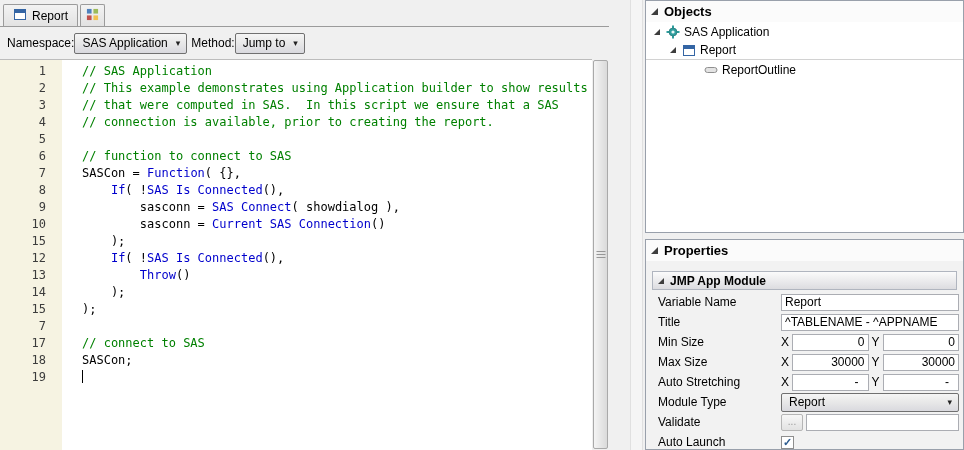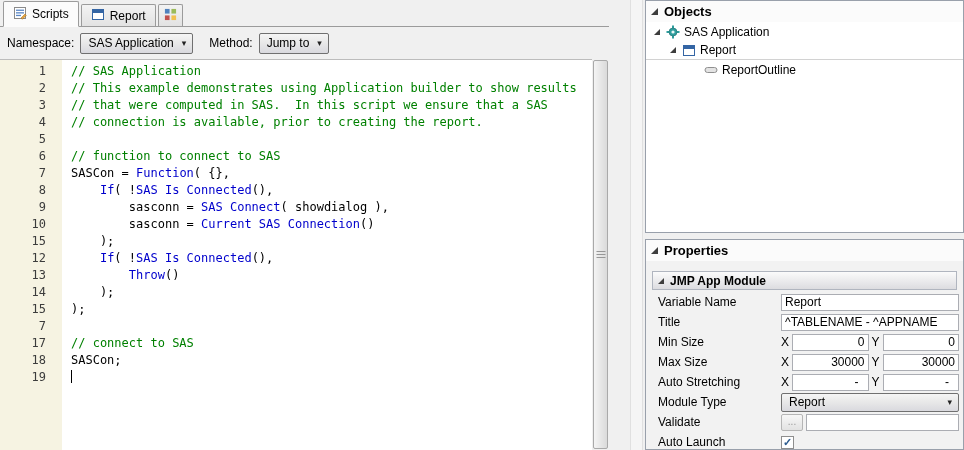--- a/index.html
+++ b/index.html
@@ -22,42 +22,42 @@
     background:linear-gradient(#f3f3f3,#e2e2e2); margin-right:2px; cursor:default;
   }
   .tab.active {
     height:26px; background:#fbfbfb; margin-bottom:-1px; border-bottom:1px solid #fbfbfb; z-index:2;
   }
   .tab.icon-only { padding:0 5px; }
 
   
   .toolbar {
     position:absolute; left:0; top:27px; width:609px; height:32px;
-    display:flex; align-items:center; gap:6px; padding-left:7px; background:#f0f0f0;
+    display:flex; align-items:center; padding-left:7px; background:#f0f0f0;
   }
   .combo {
     display:inline-flex; align-items:center; justify-content:space-between; gap:8px;
     height:21px; padding:0 6px 0 7px; border:1px solid #707070; border-radius:2px;
     background:linear-gradient(#f5f5f5,#e9e9e9 45%,#d9d9de);
     white-space:nowrap; cursor:default;
   }
   .combo .arrow { font-size:9px; color:#222; line-height:1; }
 
   
   .editor {
     position:absolute; left:0; top:59px; width:592px; bottom:0;
     background:#fff; border-top:1px solid #bcbcbc; display:flex;
     font-family:"DejaVu Sans Mono", monospace; font-size:12px; line-height:17px;
   }
   .gutter {
     width:62px; background:#f6f3e2; text-align:right;
     padding:3px 16px 0 0; color:#3c3c3c; flex:none;
   }
   .ln { height:17px; }
-  .codewrap { flex:1; padding:3px 0 0 9px; overflow:hidden; }
+  .codewrap { flex:1; padding:3px 0 0 9px; overflow:hidden;margin-left:11px; }
   .cl { height:17px; white-space:pre; }
   .t-c { color:var(--c-comment,#008000); }
   .t-k { color:var(--c-keyword,#0000cc); }
   .t-p { color:var(--c-plain,#000); }
   .caret { display:inline-block; width:1px; height:13px; background:#000; vertical-align:-2px; }
 
   
   .vscroll { position:absolute; left:592px; top:59px; width:17px; bottom:0; background:#f0f0f0; }
   .vthumb {
     position:absolute; left:1px; right:1px; top:1px; bottom:1px;
@@ -120,32 +120,20 @@
   .checkbox {
     width:13px; height:13px; border:1px solid #8e8e8e; background:#fff;
     display:flex; align-items:center; justify-content:center;
     font-size:11px; font-weight:bold; color:#2d5c8f; cursor:default;
   }
 </style>
 </head>
 <body>
 
 <div class="tabbar">
-  <div class="tab active">
-    <span class="tab-icon">
-      <svg width="14" height="14" viewBox="0 0 14 14">
-        <rect x="1.5" y="1.5" width="11" height="11" fill="#ffffff" stroke="#8a8a8a"></rect>
-        <rect x="3" y="3.6" width="8" height="1.3" fill="#5b87c5"></rect>
-        <rect x="3" y="6.2" width="8" height="1.3" fill="#5b87c5"></rect>
-        <rect x="3" y="8.8" width="5" height="1.3" fill="#5b87c5"></rect>
-        <path d="M8,12 L12,8 L13.3,9.3 L9.3,13.3 Z" fill="#e8a33d" stroke="#9a6a1a" stroke-width="0.5"></path>
-      </svg>
-    </span>
-    <span>Scripts</span>
-  </div>
   <div class="tab">
     <span class="tab-icon">
       <svg width="14" height="13" viewBox="0 0 14 13">
         <rect x="1.5" y="1.5" width="11" height="10" fill="#ffffff" stroke="#3465a4"></rect>
         <rect x="1.5" y="1.5" width="11" height="3" fill="#3465a4" stroke="#3465a4"></rect>
       </svg>
     </span>
     <span>Report</span>
   </div>
   <div class="tab icon-only">

